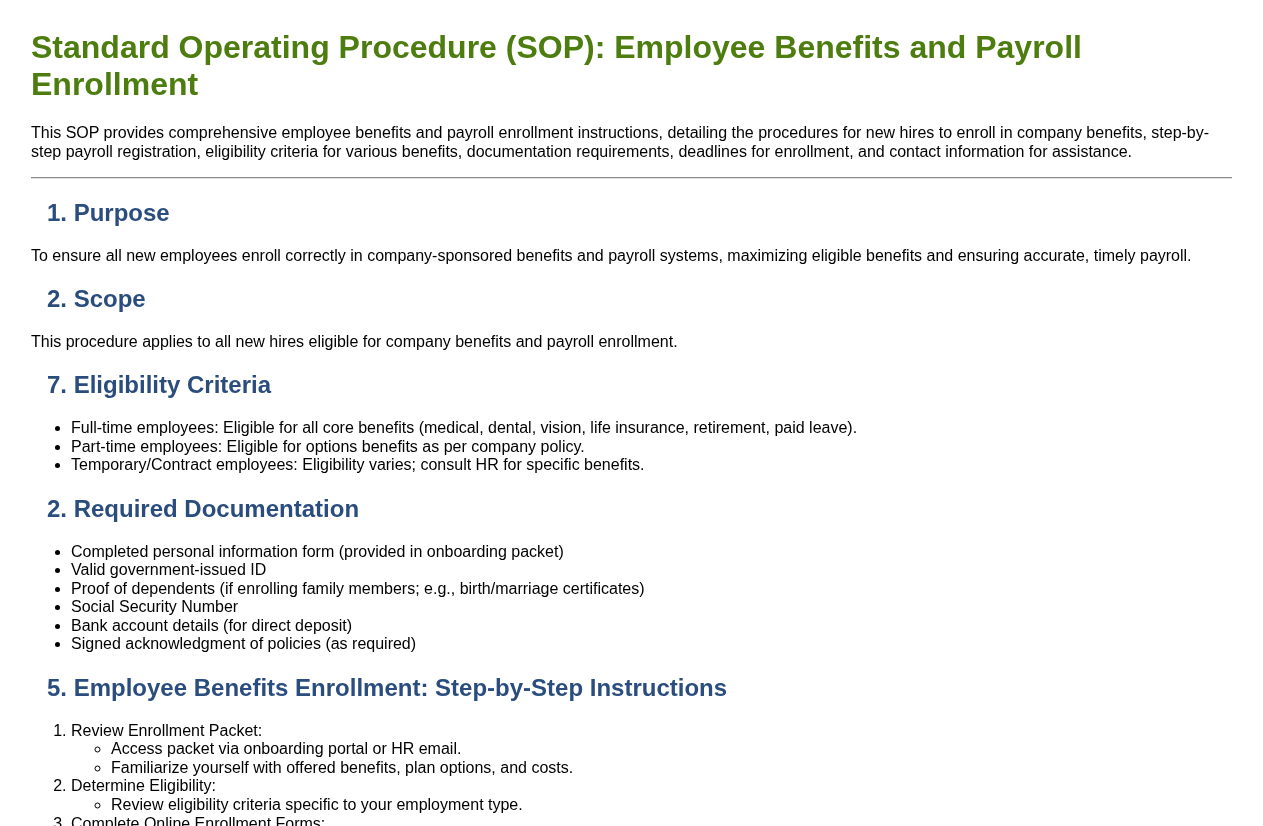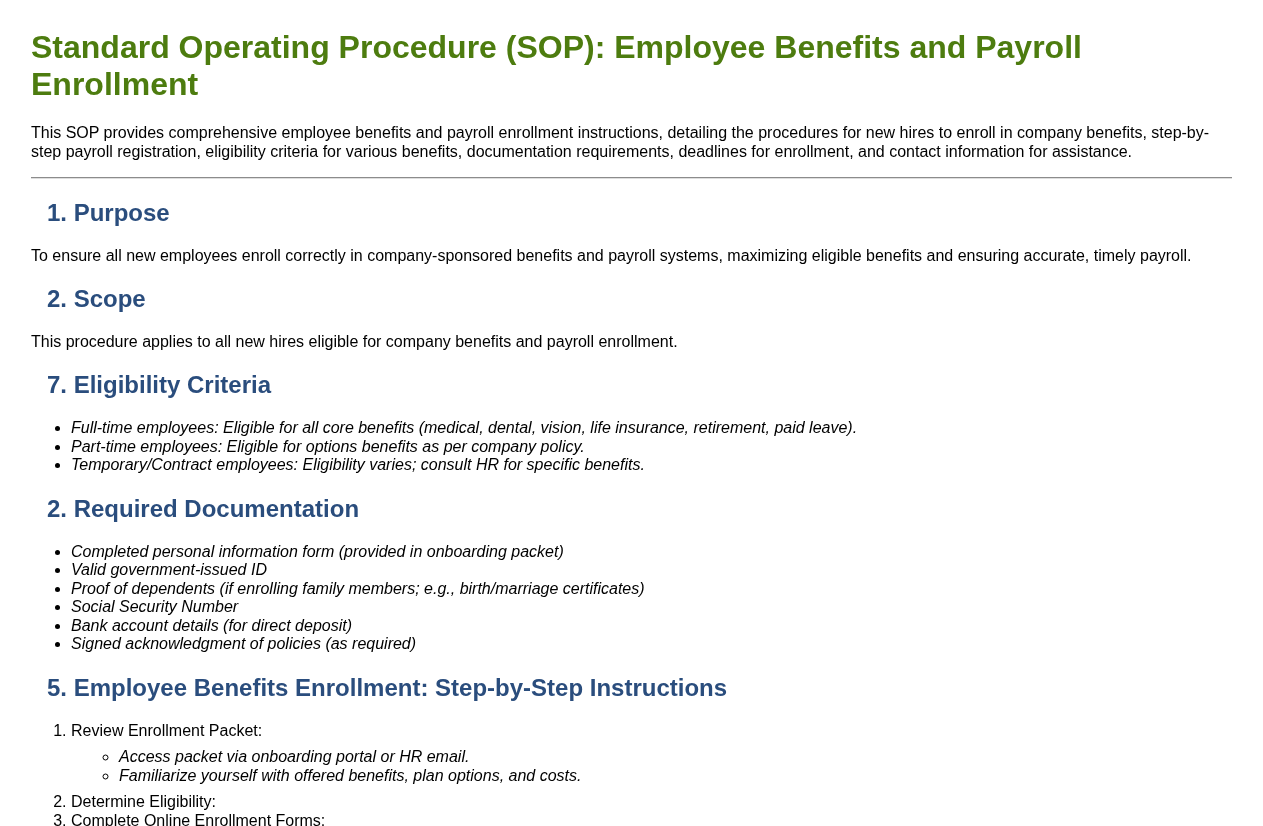--- a/index.html
+++ b/index.html
@@ -35,24 +35,24 @@
     border: 0;
     border-top: 1px solid #8c8c8c;
     border-bottom: 1px solid #dedede;
     background: #aaaaaa;
     margin: 16px 0 8px 0;
   }
   ul, ol {
     margin: 16px 0;
     padding: 0 0 0 40px;
   }
-  ul { list-style-type: disc; font-style: italic; }
+  ul { list-style-type: disc; }
   ol { list-style-type: decimal; }
   ol ul {
-    margin: 8px;
+    margin: 0;
     list-style-type: circle;
   }
   li { line-height: 1.16; }
   strong { font-weight: normal; }
 </style>
 </head>
 <body>
 
 <h1>Standard Operating Procedure (SOP): Employee Benefits and Payroll Enrollment</h1>
 
@@ -87,17 +87,20 @@
 <ol>
   <li>
     <strong>Review Enrollment Packet:</strong>
     <ul>
       <li>Access packet via onboarding portal or HR email.</li>
       <li>Familiarize yourself with offered benefits, plan options, and costs.</li>
     </ul>
   </li>
   <li>
     <strong>Determine Eligibility:</strong>
+    <ul>
+      <li>Review eligibility criteria specific to your employment type.</li>
+    </ul>
   </li>
   <li>
     <strong>Complete Online Enrollment Forms:</strong>
   </li>
 </ol>
 
 </body></html>

